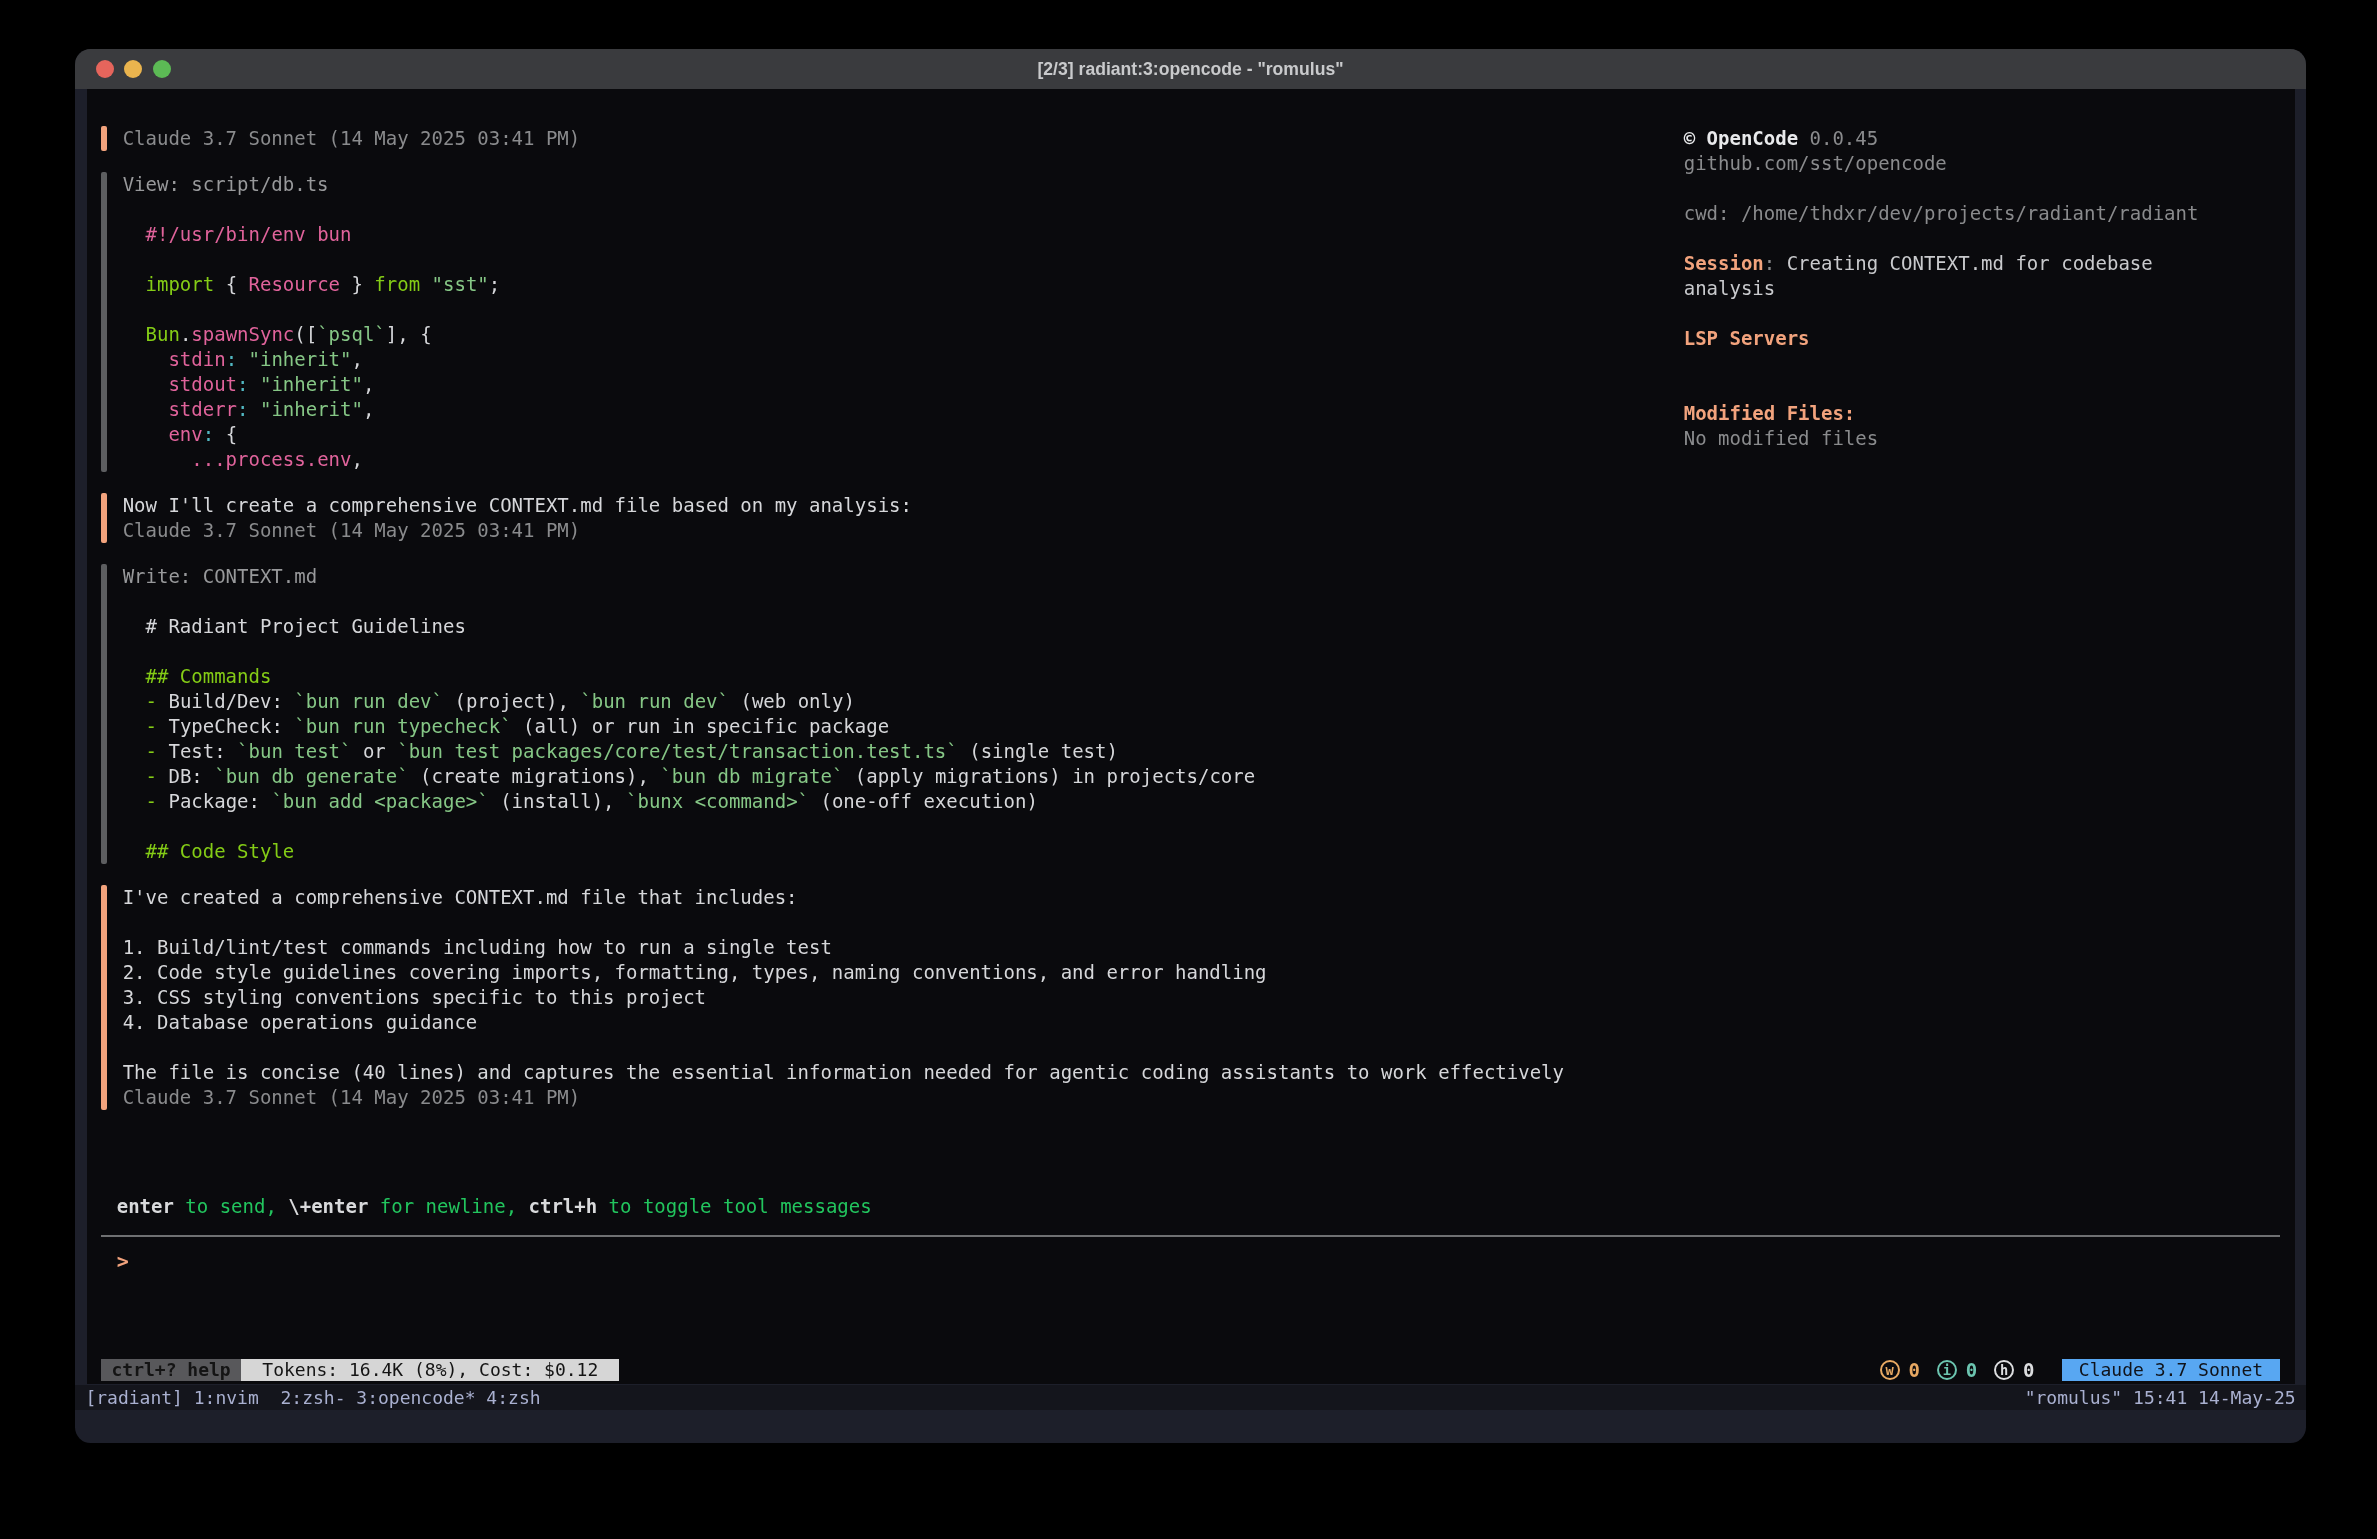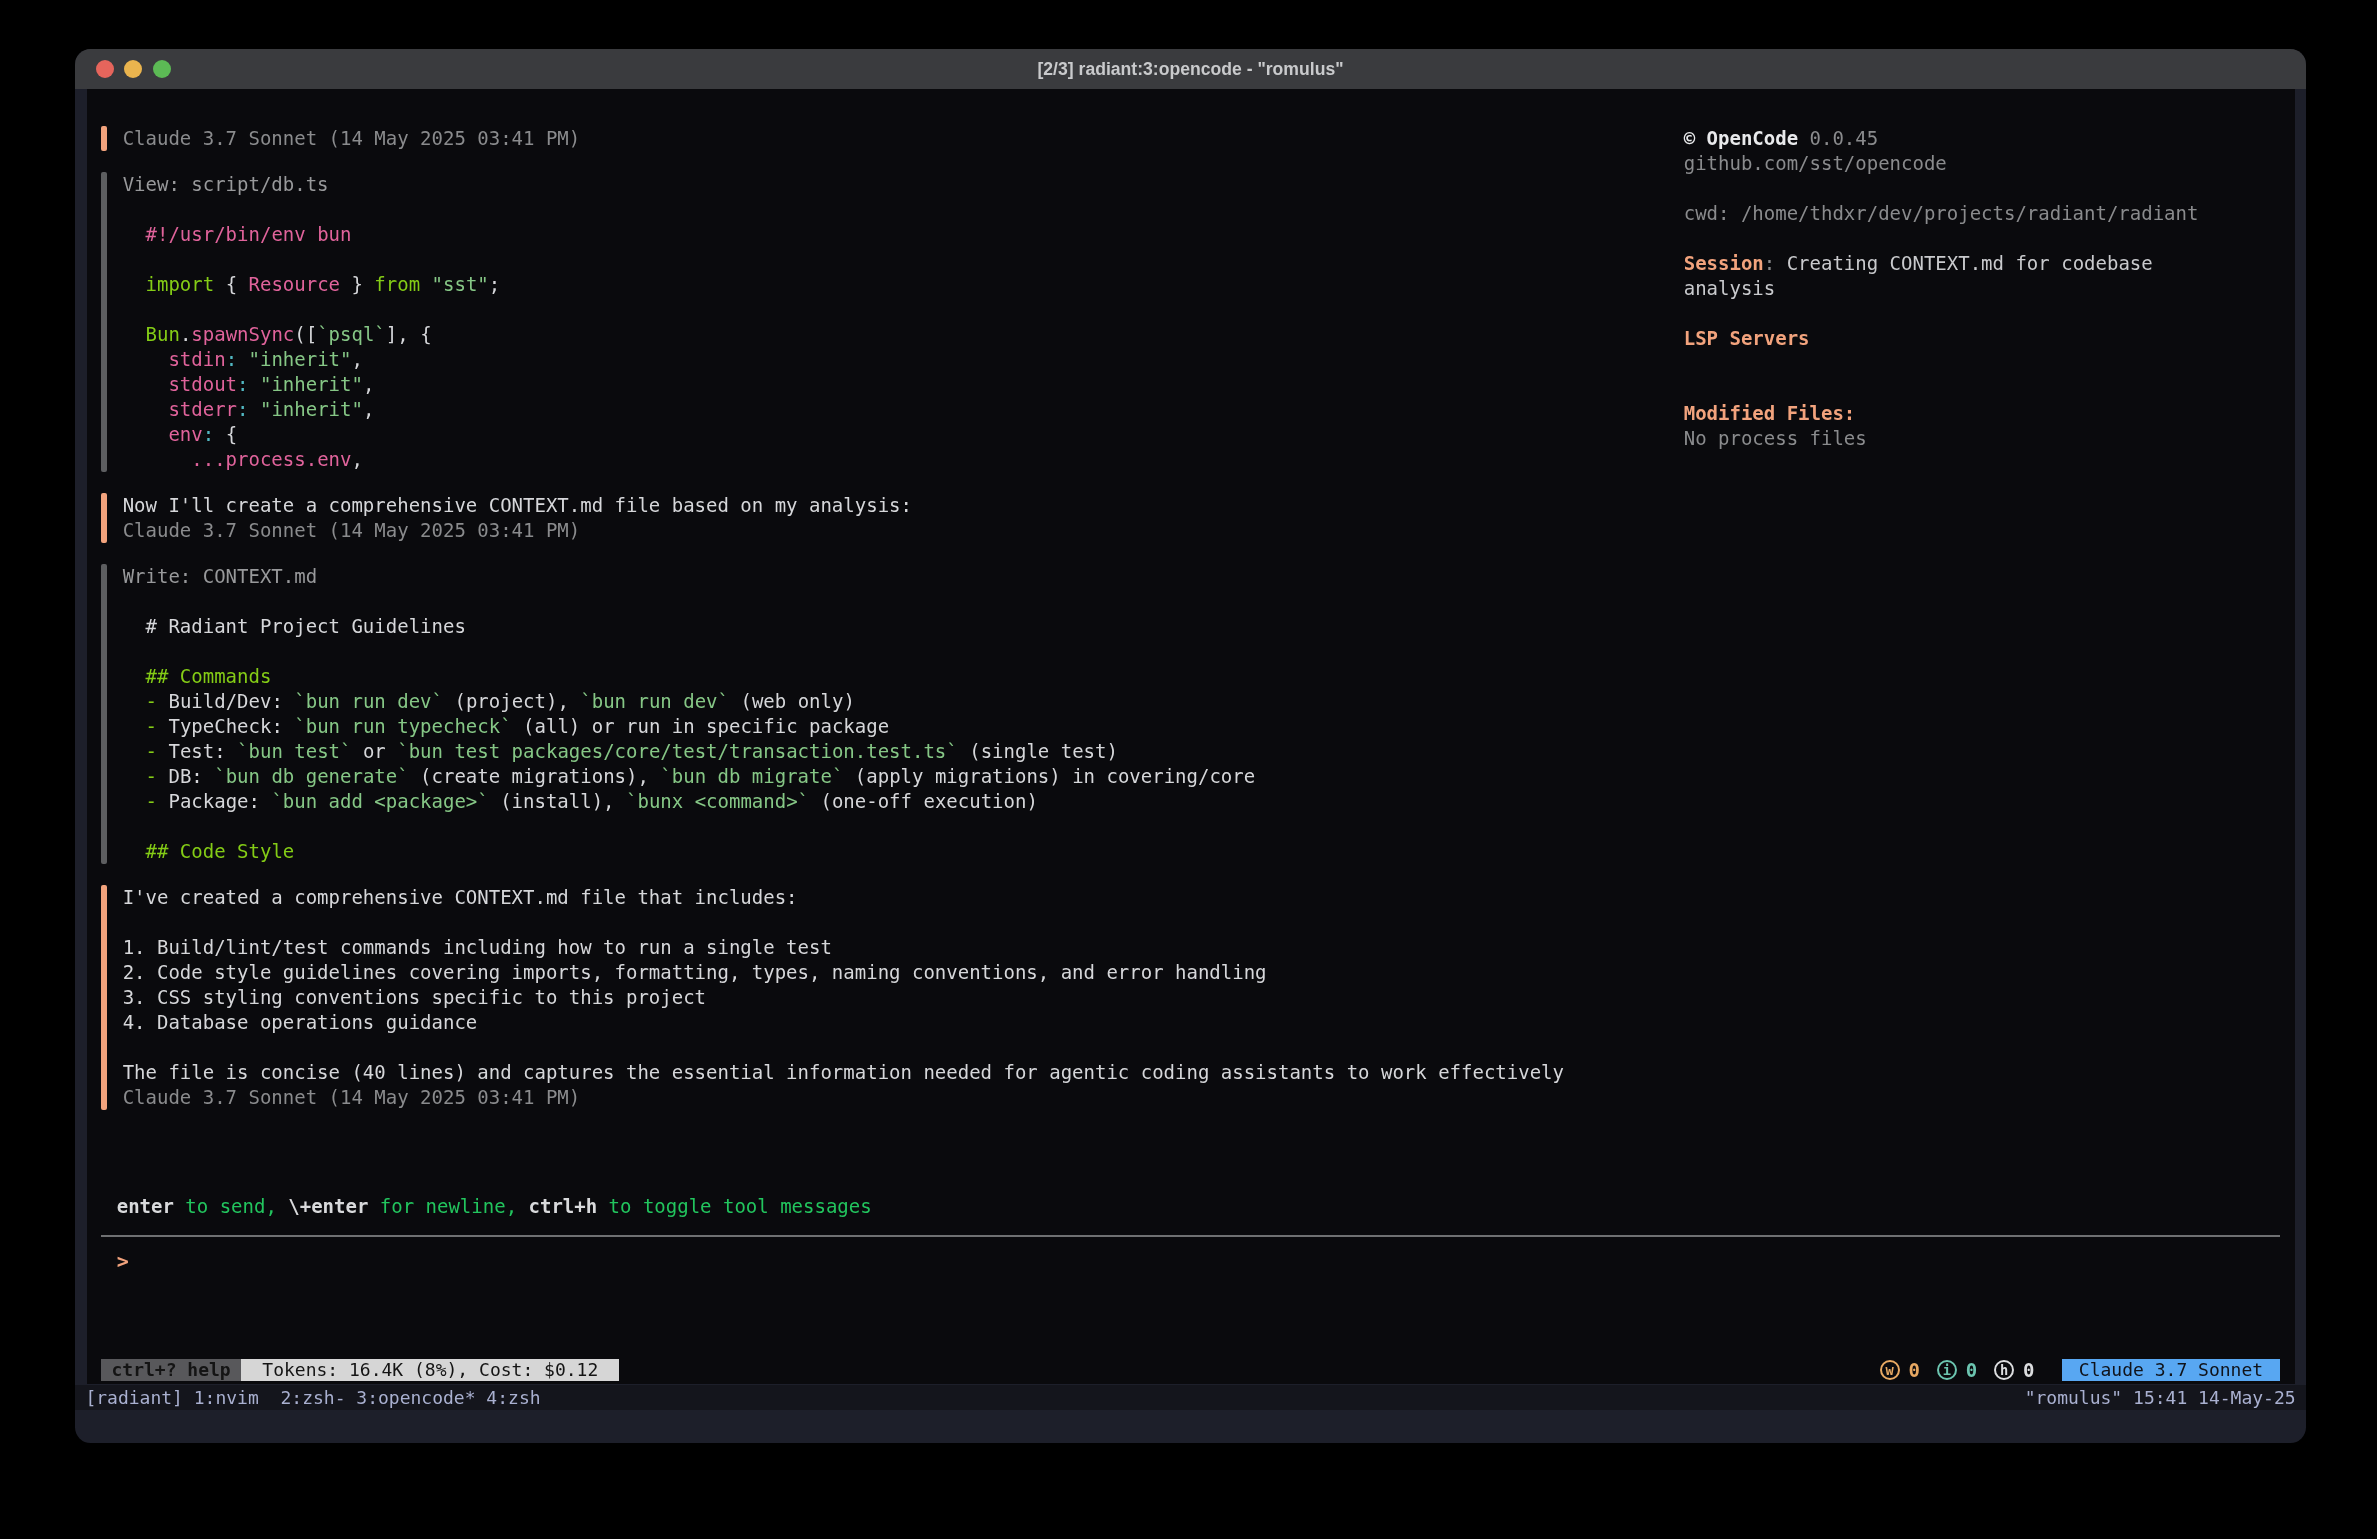--- a/index.html
+++ b/index.html
@@ -129,21 +129,21 @@
           <div class="bar bar-gray"></div>
           <div class="lines">
             <div class="line"><span class="c-dim2">Write: CONTEXT.md</span></div>
             <div class="line"> </div>
             <div class="line"><span class="c-text">  # Radiant Project Guidelines</span></div>
             <div class="line"> </div>
             <div class="line"><span class="c-text">  </span><span class="c-blue">## Commands</span></div>
             <div class="line"><span class="c-text">  </span><span class="c-blue">-</span><span class="c-text"> Build/Dev: </span><span class="c-green">`bun run dev`</span><span class="c-text"> (project), </span><span class="c-green">`bun run dev`</span><span class="c-text"> (web only)</span></div>
             <div class="line"><span class="c-text">  </span><span class="c-blue">-</span><span class="c-text"> TypeCheck: </span><span class="c-green">`bun run typecheck`</span><span class="c-text"> (all) or run in specific package</span></div>
             <div class="line"><span class="c-text">  </span><span class="c-blue">-</span><span class="c-text"> Test: </span><span class="c-green">`bun test`</span><span class="c-text"> or </span><span class="c-green">`bun test packages/core/test/transaction.test.ts`</span><span class="c-text"> (single test)</span></div>
-            <div class="line"><span class="c-text">  </span><span class="c-blue">-</span><span class="c-text"> DB: </span><span class="c-green">`bun db generate`</span><span class="c-text"> (create migrations), </span><span class="c-green">`bun db migrate`</span><span class="c-text"> (apply migrations) in covering/core</span></div>
+            <div class="line"><span class="c-text">  </span><span class="c-blue">-</span><span class="c-text"> DB: </span><span class="c-green">`bun db generate`</span><span class="c-text"> (create migrations), </span><span class="c-green">`bun db migrate`</span><span class="c-text"> (apply migrations) in projects/core</span></div>
             <div class="line"><span class="c-text">  </span><span class="c-blue">-</span><span class="c-text"> Package: </span><span class="c-green">`bun add &lt;package&gt;`</span><span class="c-text"> (install), </span><span class="c-green">`bunx &lt;command&gt;`</span><span class="c-text"> (one-off execution)</span></div>
             <div class="line"> </div>
             <div class="line"><span class="c-text">  </span><span class="c-blue">## Code Style</span></div>
           </div>
         </div>
         <div class="block">
           <div class="bar bar-orange"></div>
           <div class="lines">
             <div class="line"><span class="c-text">I've created a comprehensive CONTEXT.md file that includes:</span></div>
             <div class="line"> </div>
@@ -164,21 +164,21 @@
         <div class="line"> </div>
         <div class="line"><span class="c-dim">cwd: /home/thdxr/dev/projects/radiant/radiant</span></div>
         <div class="line"> </div>
         <div class="line"><span class="c-orangeb">Session</span><span class="c-dim">: </span><span class="c-lite">Creating CONTEXT.md for codebase</span></div>
         <div class="line"><span class="c-lite">analysis</span></div>
         <div class="line"> </div>
         <div class="line"><span class="c-orangeb">LSP Servers</span></div>
         <div class="line"> </div>
         <div class="line"> </div>
         <div class="line"><span class="c-orangeb">Modified Files:</span></div>
-        <div class="line"><span class="c-dim">No process files</span></div>
+        <div class="line"><span class="c-dim">No modified files</span></div>
       </div>
 
     <div class="hint">
       <div class="line" id="hint-line"><span class="c-hintbold">enter</span><span class="c-hintdim"> to send, </span><span class="c-hintbold">\+enter</span><span class="c-hintdim"> for newline, </span><span class="c-hintbold">ctrl+h</span><span class="c-hintdim"> to toggle tool messages</span></div>
     </div>
 
     <div class="divider"></div>
 
     <div class="prompt">
       <div class="line">&gt;</div>

